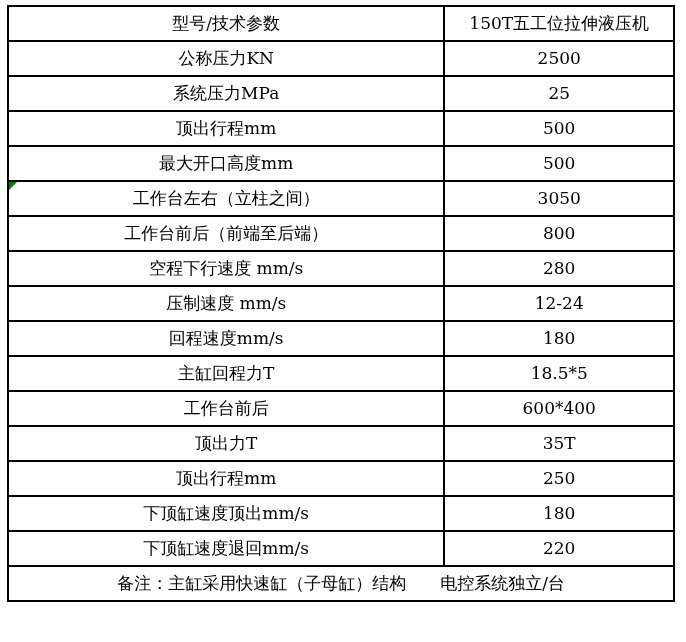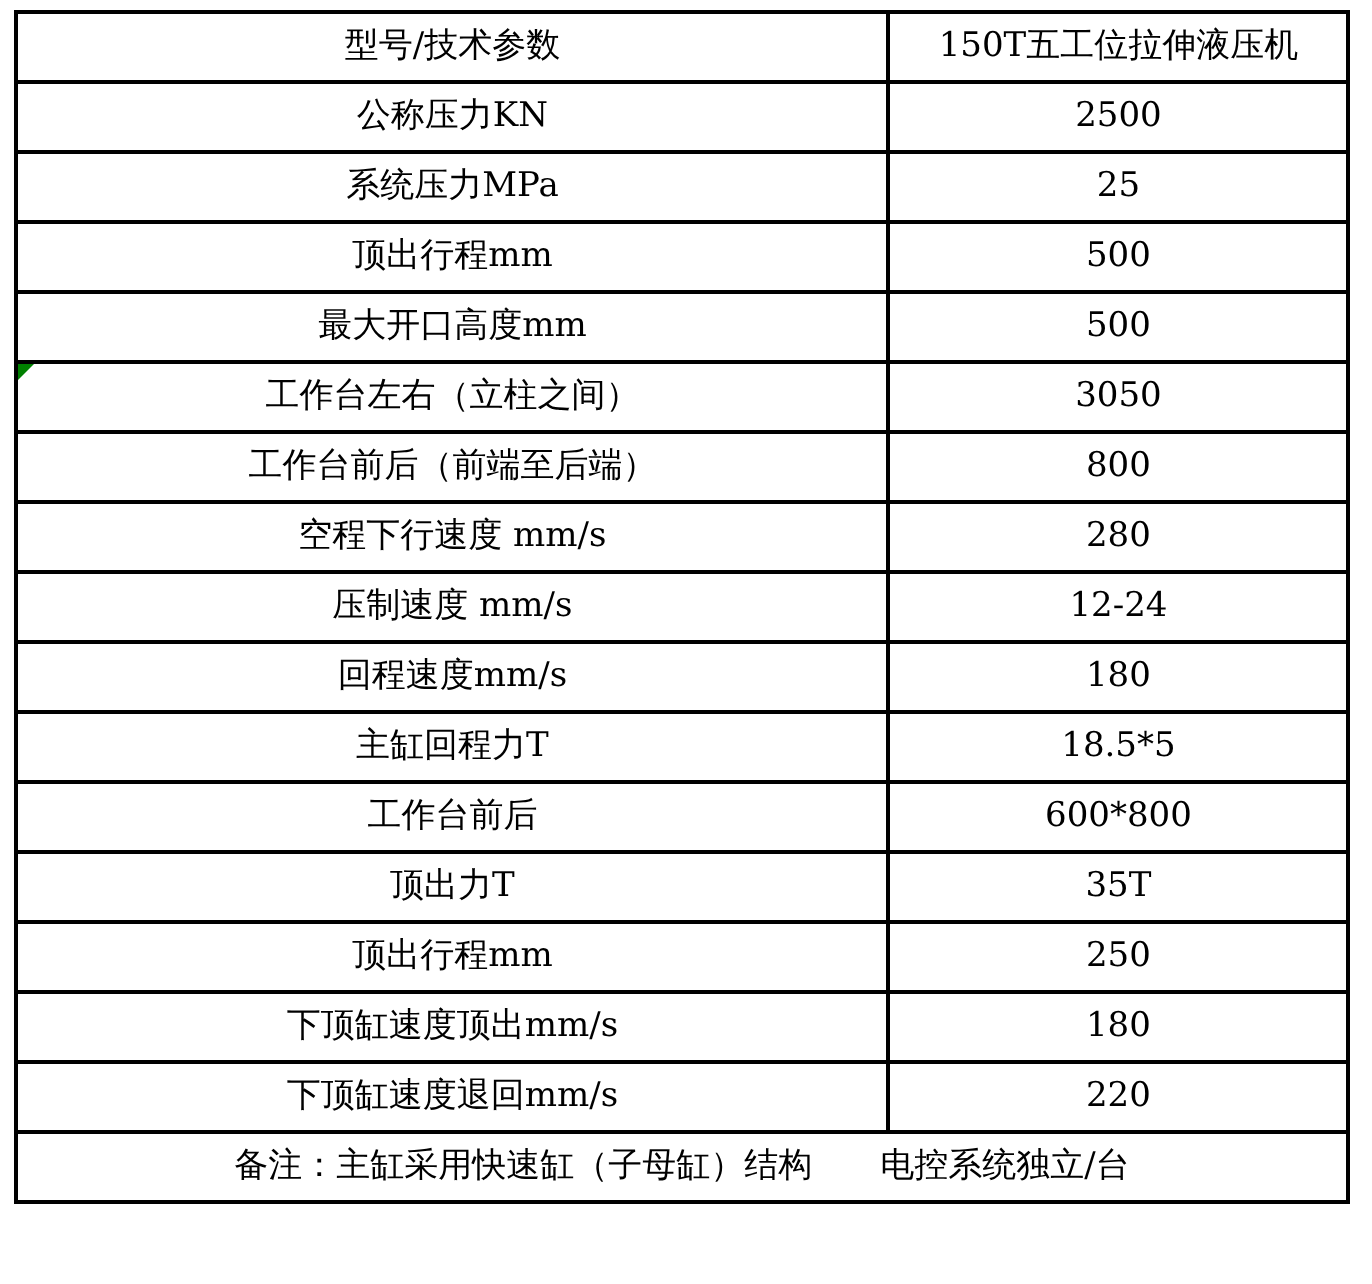--- a/index.html
+++ b/index.html
@@ -90,21 +90,21 @@
     <tr>
       <td class="col-param">回程速度mm/s</td>
       <td class="col-value">180</td>
     </tr>
     <tr>
       <td class="col-param">主缸回程力T</td>
       <td class="col-value">18.5*5</td>
     </tr>
     <tr>
       <td class="col-param">工作台前后</td>
-      <td class="col-value">600*800</td>
+      <td class="col-value">600*400</td>
     </tr>
     <tr>
       <td class="col-param">顶出力T</td>
       <td class="col-value">35T</td>
     </tr>
     <tr>
       <td class="col-param">顶出行程mm</td>
       <td class="col-value">250</td>
     </tr>
     <tr>

